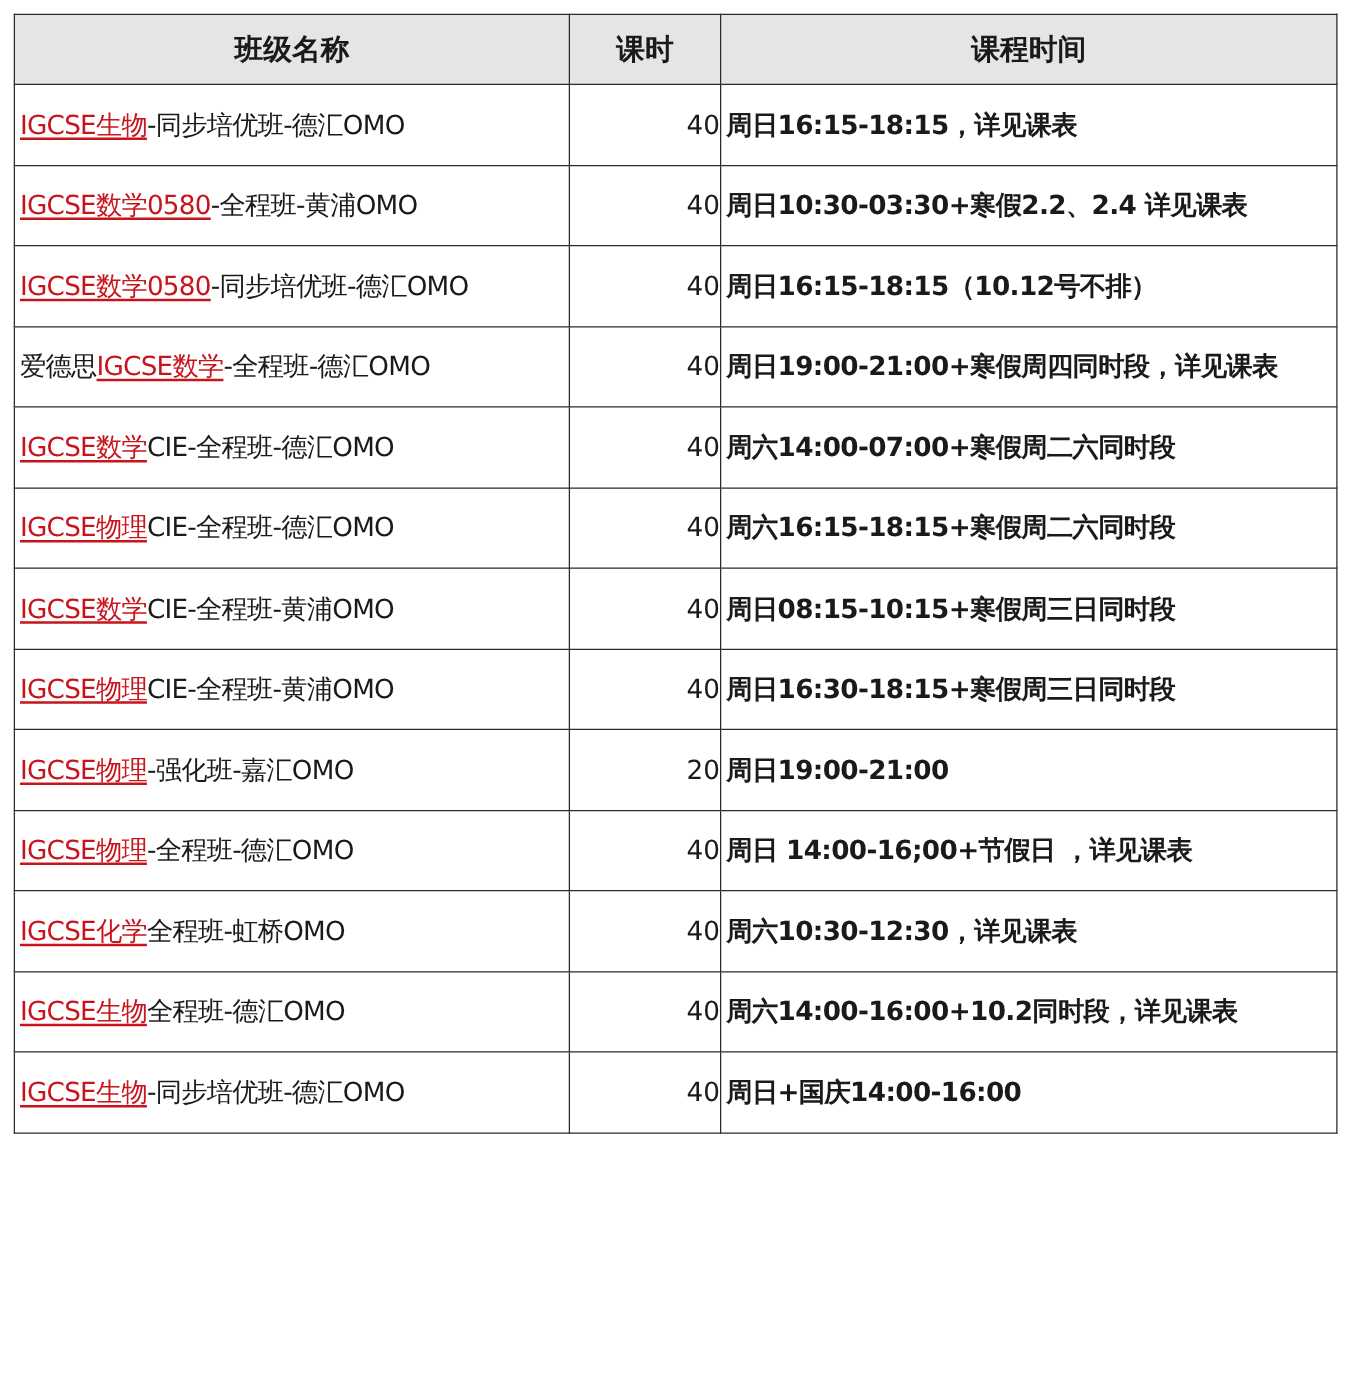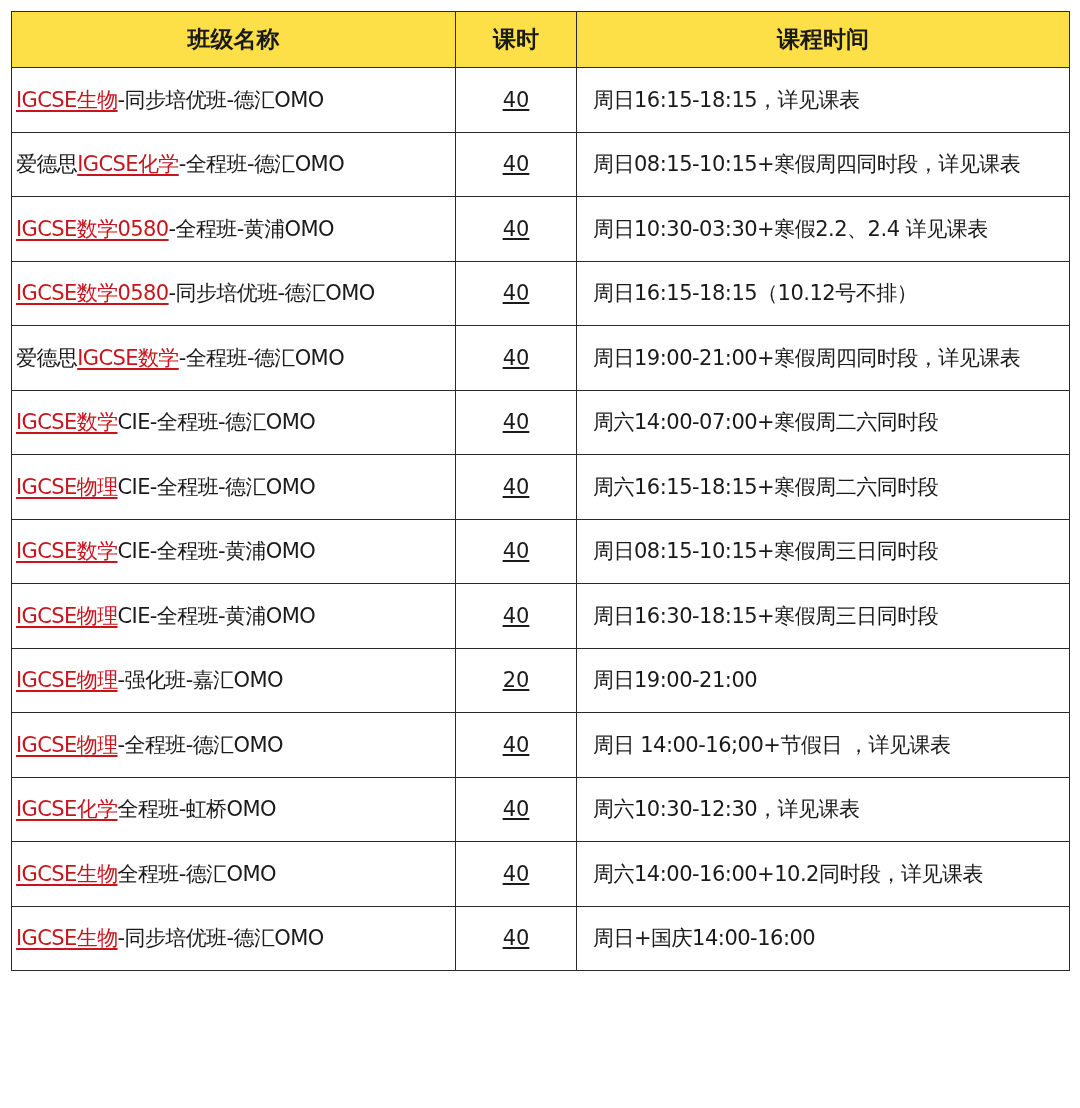--- a/index.html
+++ b/index.html
@@ -4,26 +4,26 @@
 <style>
   html, body { margin:0; padding:0; background:#ffffff; }
   body { width:1080px; height:1108px; overflow:hidden; position:relative;
          font-family:"DejaVu Sans","Liberation Sans",sans-serif; color:#1a1a1a; }
   table.schedule { position:absolute; left:11px; top:11px; width:1058px;
          border-collapse:collapse; table-layout:fixed; }
   table.schedule col.c1 { width:444px; }
   table.schedule col.c2 { width:121px; }
   table.schedule col.c3 { width:493px; }
   th, td { border:1.5px solid #2a2a2a; padding:0; }
-  th { background:#fde047; height:55px; font-size:23px; font-weight:bold;
+  th { background:#e5e5e5; height:55px; font-size:23px; font-weight:bold;
        text-align:center; color:#1a1a1a; }
   td { height:63.5px; font-size:21px; white-space:nowrap; overflow:hidden; }
   td.name { padding-left:4px; letter-spacing:-0.6px; }
-  td.hours { text-align:center;text-decoration:underline; }
-  td.time { padding-left:16px; letter-spacing:-0.5px; }
+  td.hours { text-align:right; }
+  td.time { padding-left:4px; letter-spacing:-0.5px;font-weight:bold; }
   .hl { color:#c8151d; text-decoration:underline; text-decoration-color:#c8151d;
         text-underline-offset:3px; }
 </style>
 </head>
 <body>
 
 <table class="schedule">
   <colgroup>
       <col class="c1">
       <col class="c2">
@@ -34,25 +34,20 @@
       <th>班级名称</th>
       <th>课时</th>
       <th>课程时间</th>
     </tr>
   </thead>
   <tbody id="tbody">
       <tr>
         <td class="name"><span></span><span class="hl">IGCSE生物</span><span>-同步培优班-德汇OMO</span></td>
         <td class="hours">40</td>
         <td class="time">周日16:15-18:15，详见课表</td>
-      </tr>
-      <tr>
-        <td class="name"><span>爱德思</span><span class="hl">IGCSE化学</span><span>-全程班-德汇OMO</span></td>
-        <td class="hours">40</td>
-        <td class="time">周日08:15-10:15+寒假周四同时段，详见课表</td>
       </tr>
       <tr>
         <td class="name"><span></span><span class="hl">IGCSE数学0580</span><span>-全程班-黄浦OMO</span></td>
         <td class="hours">40</td>
         <td class="time">周日10:30-03:30+寒假2.2、2.4 详见课表</td>
       </tr>
       <tr>
         <td class="name"><span></span><span class="hl">IGCSE数学0580</span><span>-同步培优班-德汇OMO</span></td>
         <td class="hours">40</td>
         <td class="time">周日16:15-18:15（10.12号不排）</td>

